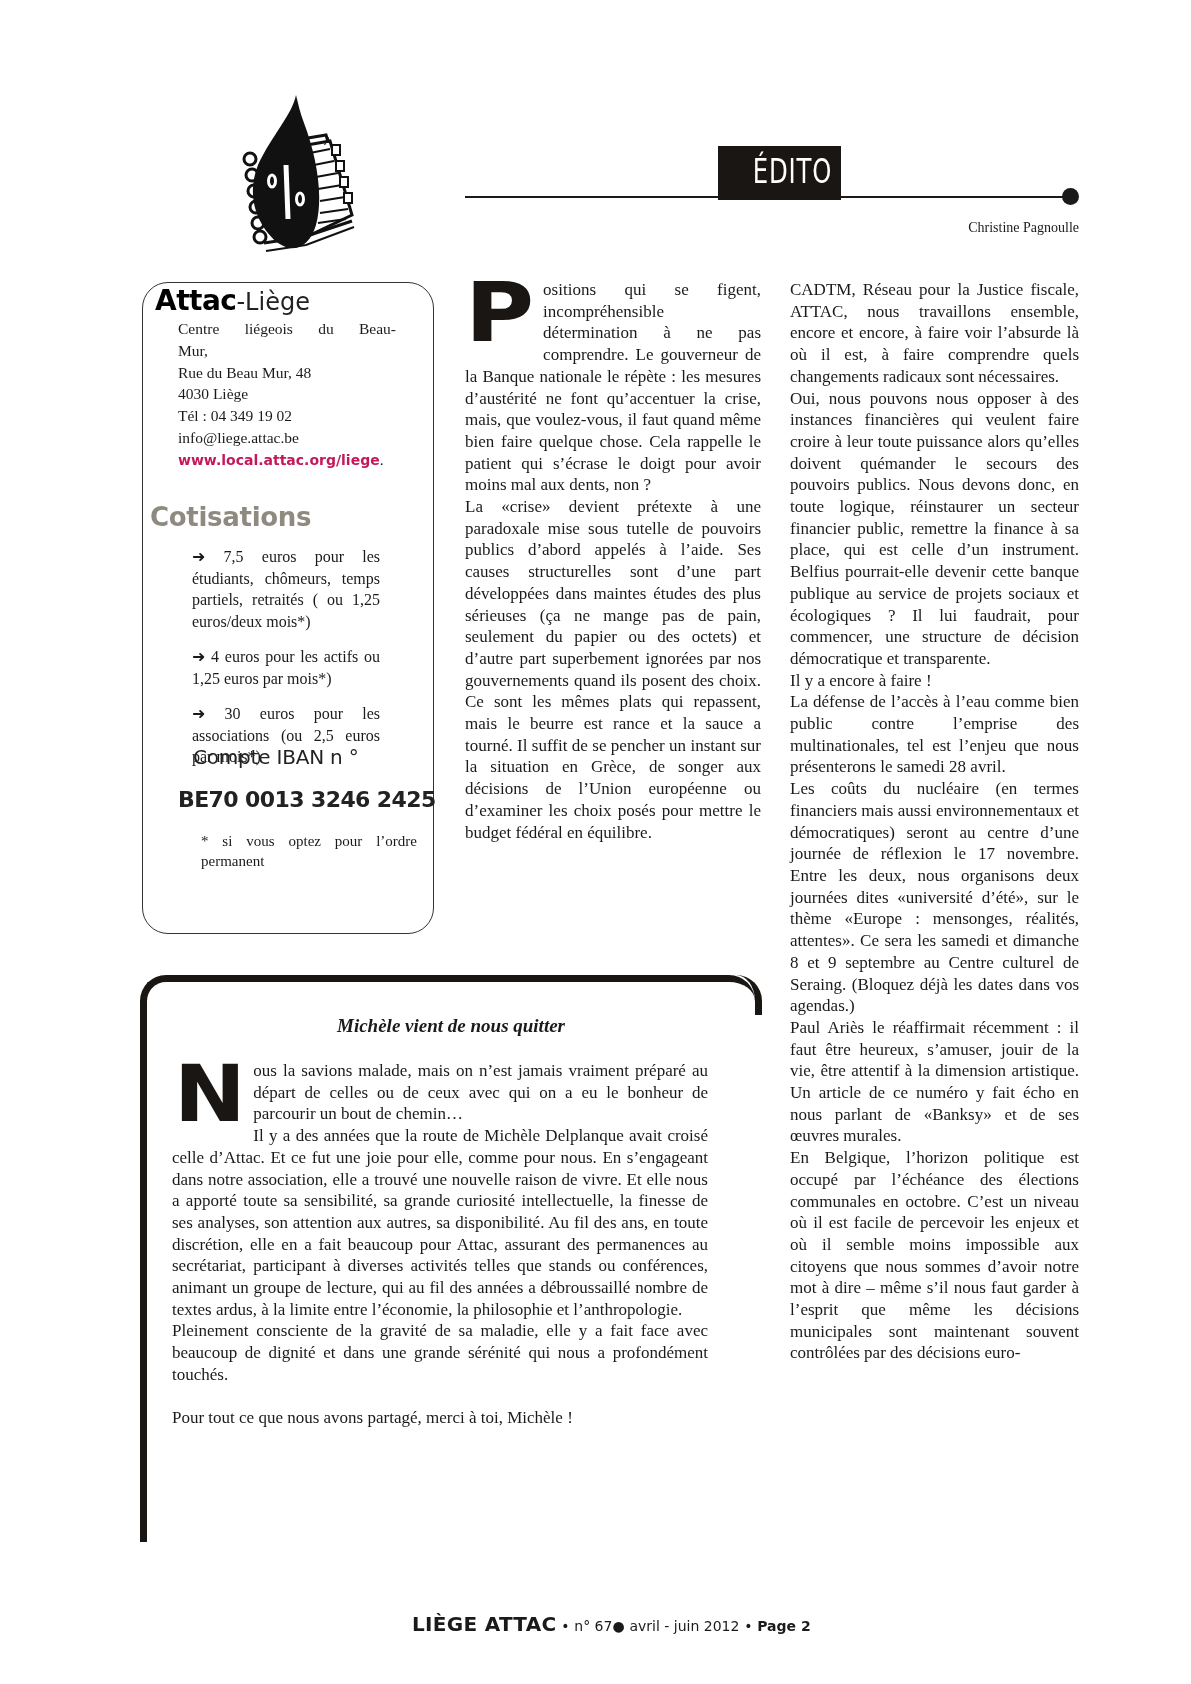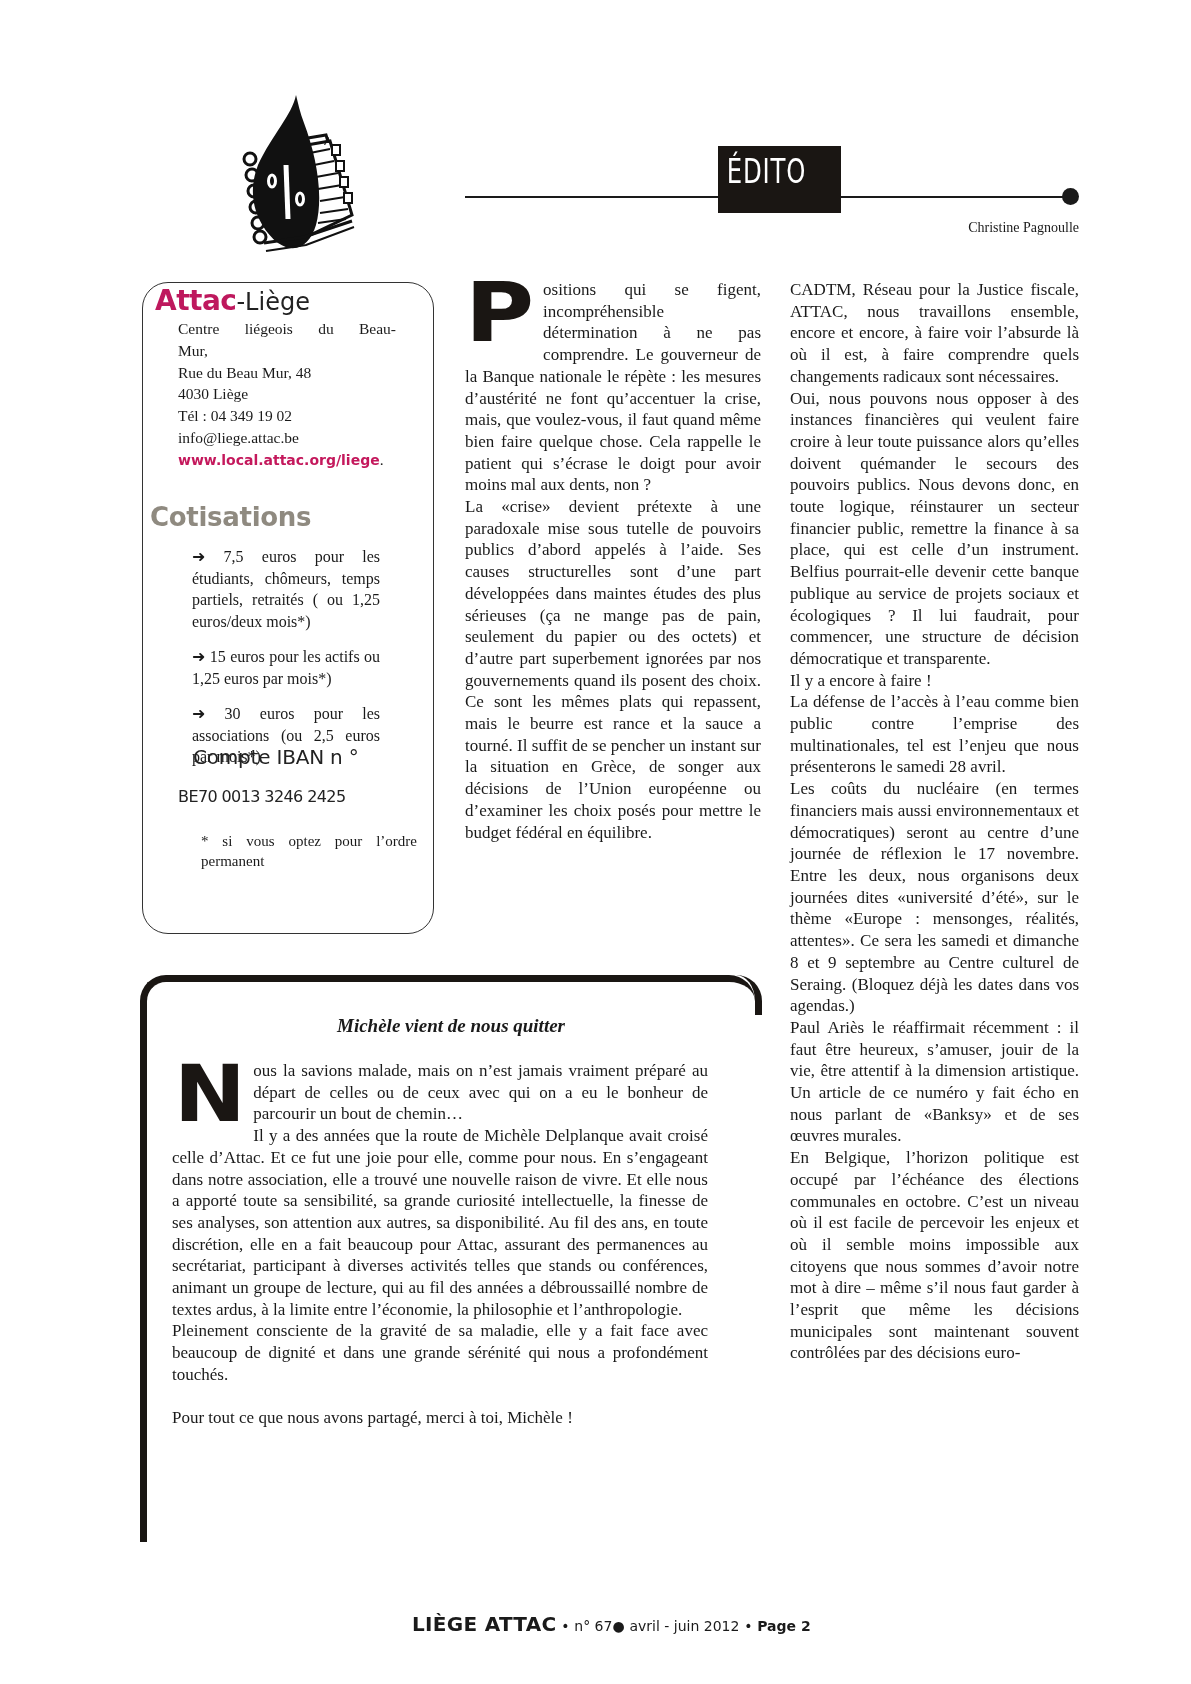--- a/index.html
+++ b/index.html
@@ -5,42 +5,42 @@
   html, body { margin: 0; padding: 0; background: #ffffff; }
   body { width: 1191px; height: 1684px; position: relative; overflow: hidden; color: #1a1a1a; }
   .serif { font-family: "Liberation Serif", "DejaVu Serif", serif; }
 
   
   #logo { position: absolute; left: 238px; top: 95px; width: 130px; height: 170px; }
 
   
   #edito-rule { position: absolute; left: 465px; top: 196px; width: 610px; height: 2px; background: #1a1a1a; }
   #edito-dot { position: absolute; left: 1062px; top: 188px; width: 17px; height: 17px; border-radius: 50%; background: #1a1a1a; }
-  #edito-label { position: absolute; left: 718px; top: 146px; width: 123px; height: 67px; background: #1a1613; color: #fff;
-    font-family: "DejaVu Sans", sans-serif; font-size: 33px; letter-spacing: 1px; text-align: left; line-height: 51px; font-stretch: condensed; transform-origin: center; }
+  #edito-label { position: absolute; left: 718px; top: 146px; width: 123px; height: 54px; background: #1a1613; color: #fff;
+    font-family: "DejaVu Sans", sans-serif; font-size: 33px; letter-spacing: 1px; text-align: right; line-height: 51px; font-stretch: condensed; transform-origin: center; }
   #edito-label span { display: inline-block; transform: scaleX(0.82); }
   #author { position: absolute; right: 112px; top: 220px; font-size: 14px; }
 
   
   #attac-box { position: absolute; left: 142px; top: 282px; width: 290px; height: 650px; border: 1.5px solid #333; border-radius: 26px; }
   #attac-title { position: absolute; left: 155px; top: 284px; font-size: 28px; line-height: 34px; }
-  #attac-title .brand { color: #be185d; font-weight: bold; font-family: "DejaVu Sans", sans-serif; letter-spacing: -0.5px; }
+  #attac-title .brand { color: #000000; font-weight: bold; font-family: "DejaVu Sans", sans-serif; letter-spacing: -0.5px; }
   #attac-title .city { color: #222; font-family: "DejaVu Sans", sans-serif; font-weight: normal; font-size: 24px; }
   #address { position: absolute; left: 178px; top: 318px; width: 218px; font-size: 15.5px; line-height: 21.8px; }
   #address .line { display: block; }
   #address .justify { text-align: justify; text-align-last: justify; }
   #address .web { color: #c4185c; font-weight: bold; font-family: "DejaVu Sans", sans-serif; font-size: 14px; }
   #address .web-dot { color: #1a1a1a; }
 
   #cotis-title { position: absolute; left: 150px; top: 502px; font-size: 26px; font-weight: bold; color: #8f8a80; font-family: "DejaVu Sans", sans-serif; letter-spacing: -0.3px; }
   #cotis-list { position: absolute; left: 178px; top: 532px; width: 216px; font-size: 16px; line-height: 21.5px; text-align: justify; }
   #cotis-list .item { margin: 14px; }
 
   #iban-label { position: absolute; left: 193px; top: 745px; font-size: 20px; font-family: "DejaVu Sans", sans-serif; font-weight: normal; color: #222; letter-spacing: -0.2px; }
-  #iban-value { position: absolute; left: 178px; top: 787px; font-size: 16px; font-family: "DejaVu Sans", sans-serif; color: #222; letter-spacing: -0.6px; }
+  #iban-value { position: absolute; left: 178px; top: 787px; font-size: 22px; font-family: "DejaVu Sans", sans-serif; color: #222; letter-spacing: -0.6px; font-weight: bold; }
   #iban-note { position: absolute; left: 178px; top: 832px; width: 216px; font-size: 15px; line-height: 19.5px; text-align: justify; margin-left: 23px; }
 
   
   .col { position: absolute; font-size: 17px; line-height: 21.7px; text-align: justify; hyphens: manual; }
   .col p { margin: 0; }
   #col1 { left: 465px; top: 279px; width: 296px; }
   #col2 { left: 790px; top: 279px; width: 289px; }
   .dropcap { float: left; font-family: "DejaVu Sans", sans-serif; font-weight: bold; color: #1a1613; font-size: 82px; line-height: 64px; margin: 2px 8px 0 0; height: 64px; }
   #col1 .dropcap { transform: scaleX(1.15); transform-origin: left; margin-right: 18px; }
 
@@ -119,21 +119,21 @@
   <span class="line">Rue du Beau Mur, 48</span>
   <span class="line">4030 Liège</span>
   <span class="line">Tél : 04 349 19 02</span>
   <span class="line">info@liege.attac.be</span>
   <span class="line"><span class="web">www.local.attac.org/liege</span><span class="web-dot">.</span></span>
 </div>
 
 <div id="cotis-title">Cotisations</div>
 <div id="cotis-list" class="serif">
   <p class="item">➜ 7,5 euros pour  les étudiants, chômeurs, temps partiels, retraités  ( ou 1,25 euros/deux mois*)</p>
-  <p class="item">➜ 15 euros pour les actifs ou 1,25 euros par mois*)</p>
+  <p class="item">➜ 4 euros pour les actifs ou 1,25 euros par mois*)</p>
   <p class="item">➜ 30 euros pour les associations (ou 2,5 euros par mois*)</p>
 </div>
 
 <div id="iban-label">Compte IBAN n °</div>
 <div id="iban-value">BE70 0013 3246 2425</div>
 <div id="iban-note" class="serif">* si vous optez pour l’ordre permanent</div>
 
 <div id="col1" class="col serif">
   <p><span class="dropcap">P</span><span>ositions qui se figent, incompréhensible détermination à ne pas comprendre. Le gouverneur de la Banque nationale le répète : les mesures d’austérité ne font qu’accentuer la crise, mais, que voulez-vous, il faut quand même bien faire quelque chose. Cela rappelle le patient qui s’écrase le doigt pour avoir moins mal aux dents, non ?</span></p>
   <p>La «crise» devient prétexte à une paradoxale mise sous tutelle de pouvoirs publics d’abord appelés à l’aide. Ses causes structurelles sont d’une part développées dans maintes études des plus sérieuses (ça ne mange pas de pain, seulement du papier ou des octets) et d’autre part superbement ignorées par nos gouvernements quand ils posent des choix. Ce sont les mêmes plats qui repassent, mais le beurre est rance et la sauce a tourné. Il suffit de se pencher un instant sur la situation en Grèce, de songer aux décisions de l’Union européenne ou d’examiner les choix posés pour mettre le budget fédéral en équilibre.</p>

